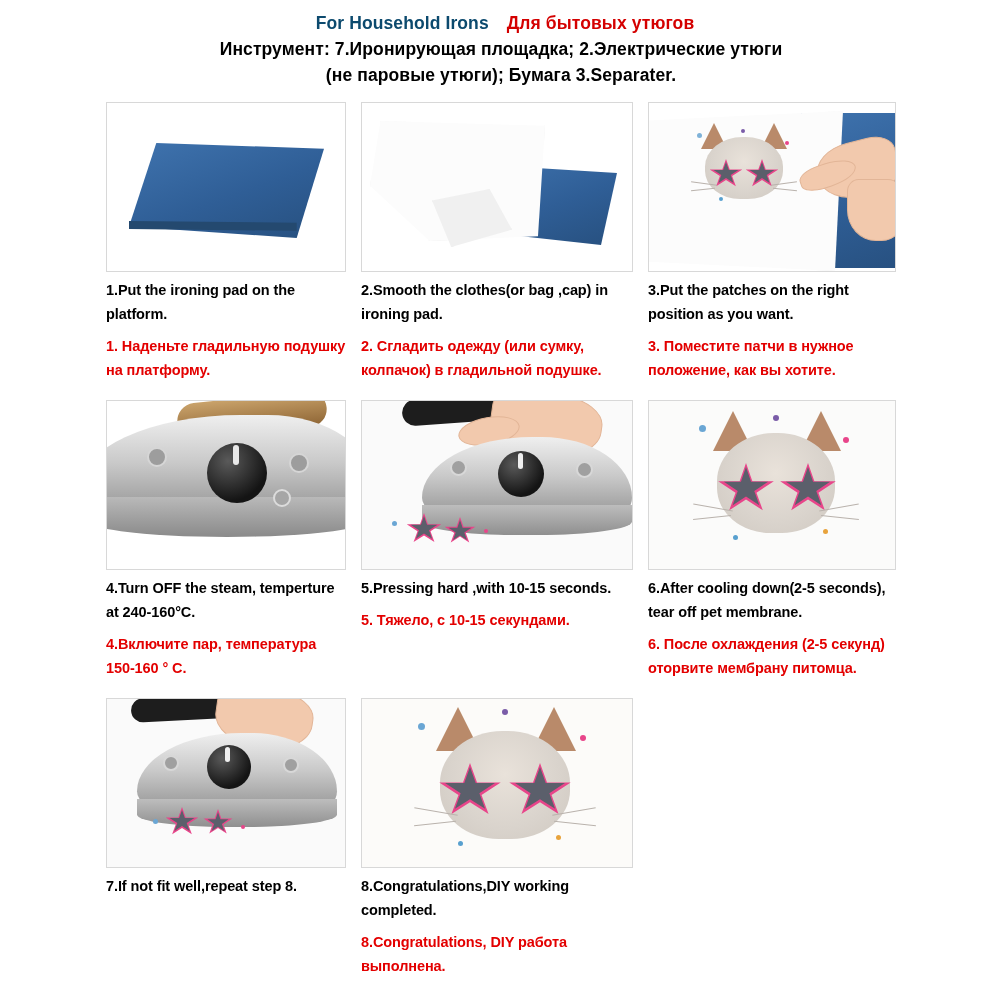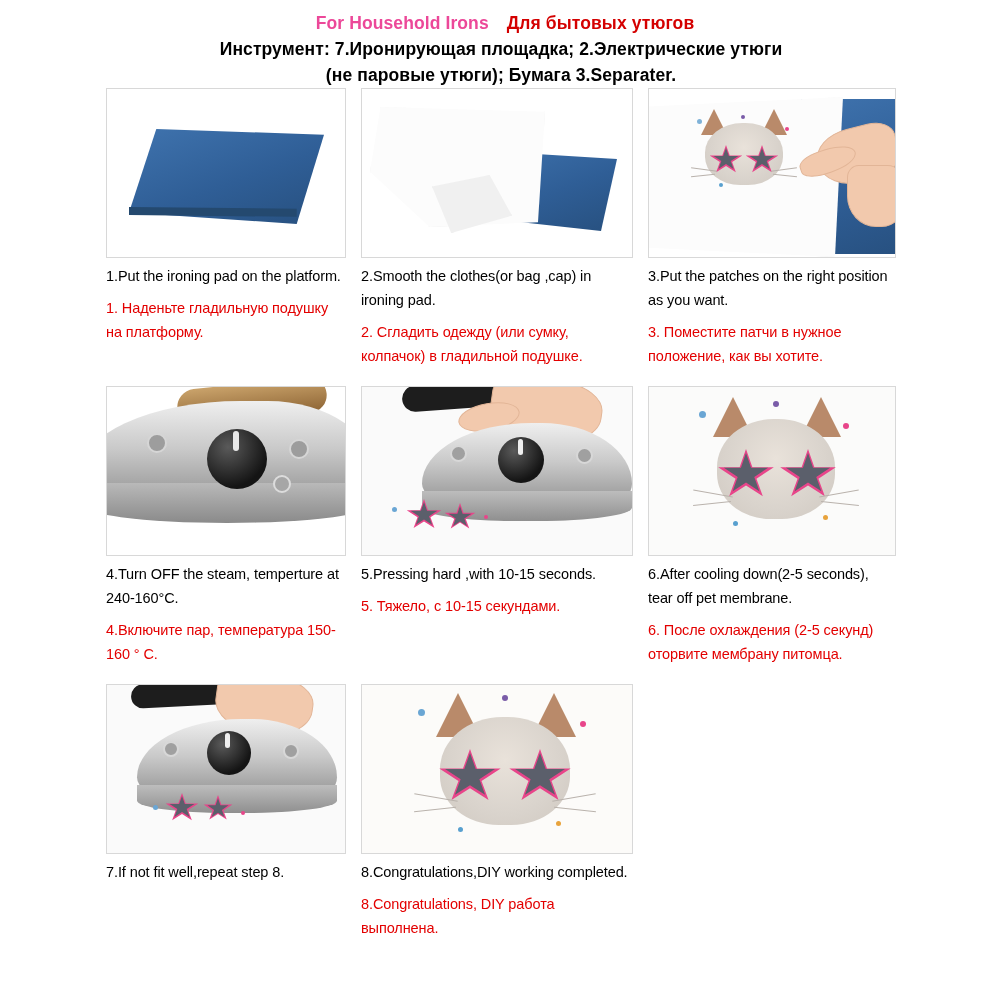--- a/index.html
+++ b/index.html
@@ -25,35 +25,36 @@
   .header {
     padding: 10px 40px 0 40px;
     text-align: center;
   }
   .header-line {
     font-size: 17.5px;
     font-weight: bold;
     line-height: 26px;
     letter-spacing: 0.1px;
   }
-  .header-line-1 .en { color: #ec4899; margin-left: 8px; }
+  .header-line-1 .en { color: #0c4a6e; margin-left: 8px; }
   .header-line-1 .ru { color: #d40000; }
   .header-line-1 .gap { display: inline-block; width: 18px; }
   .header-line-2 { color: #000000; }
   .header-line-3 { color: #000000; }
   .header-line-4 { color: #000000; }
 
   
   .grid {
-    margin: 0 auto 0 auto;
+    margin: 14px auto 0 auto;
     width: 790px;
     display: grid;
     grid-template-columns: 240px 272px 248px;
     column-gap: 15px;
     row-gap: 0px;
+    font-weight: bold;
   }
   .cell {
     position: relative;
   }
   .photo {
     position: relative;
     width: 100%;
     height: 170px;
     border: 1px solid #d8d8d8;
     background: #ffffff;

